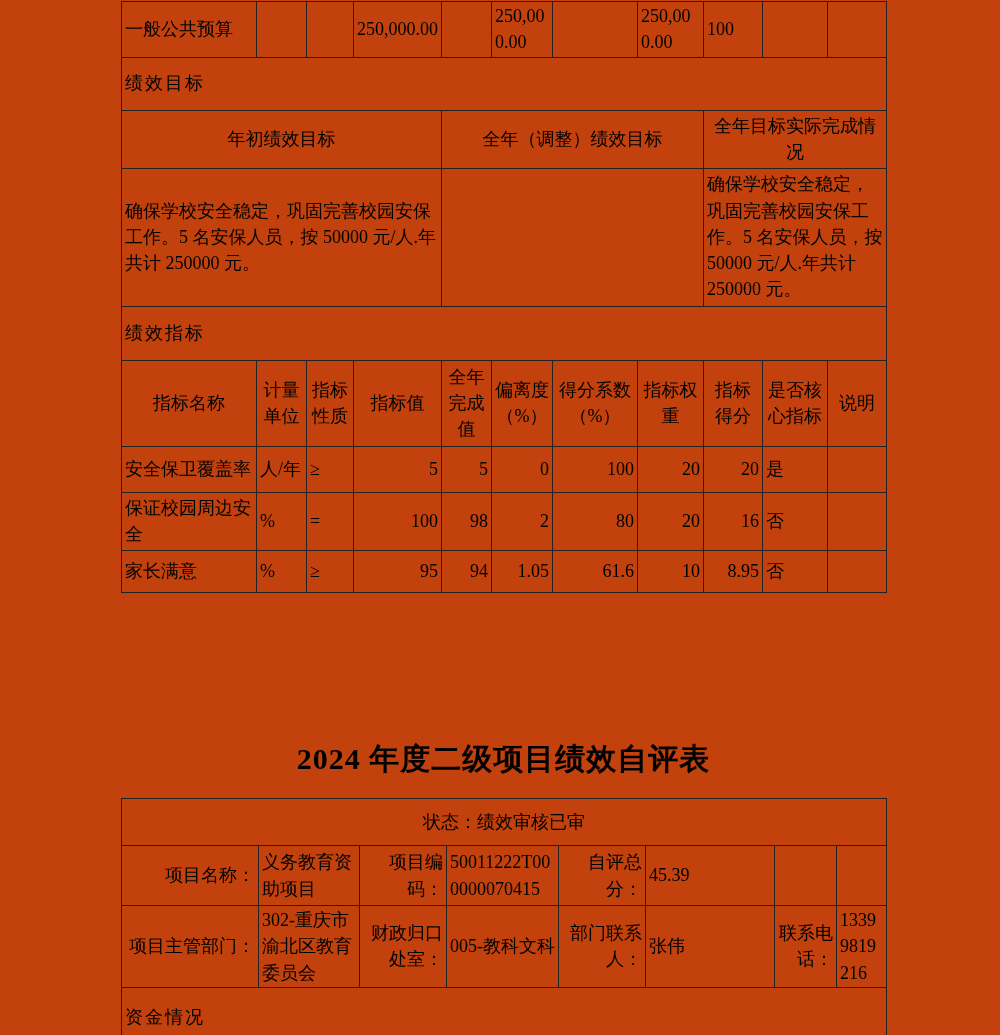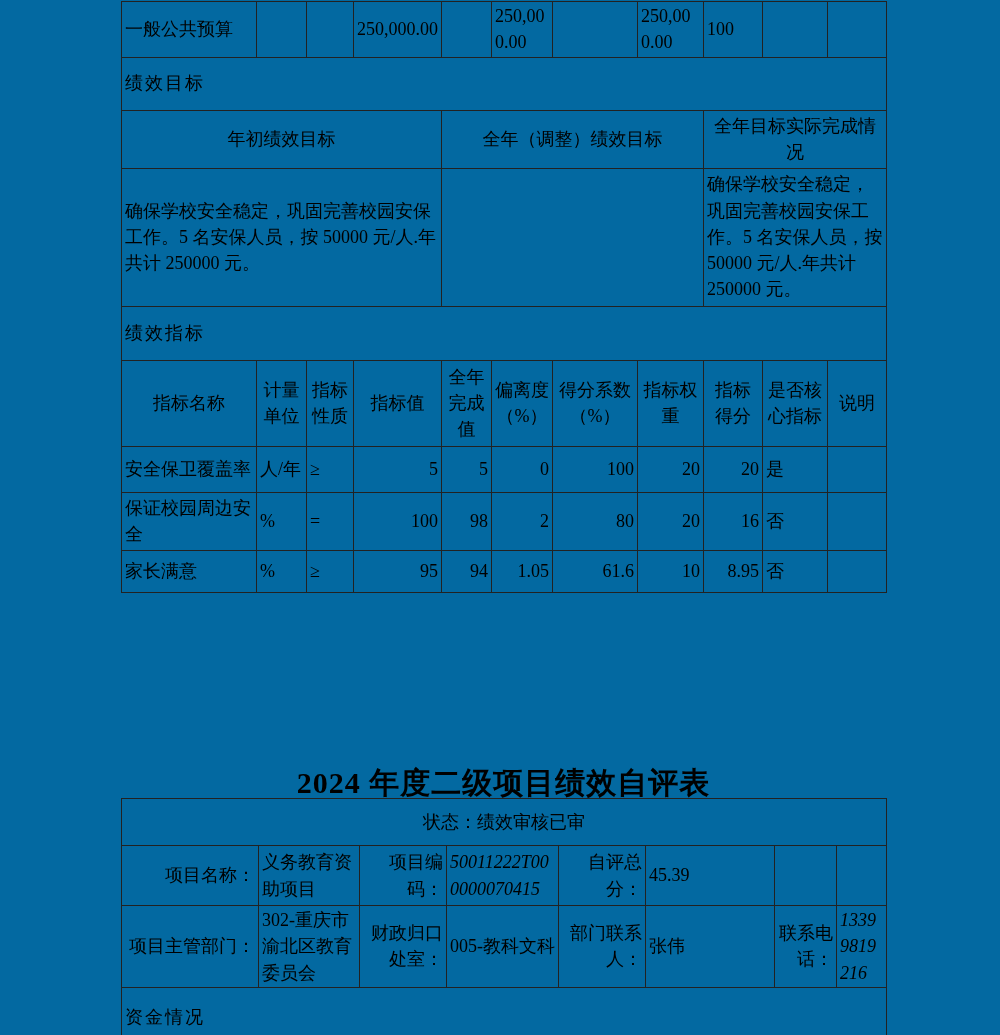--- a/index.html
+++ b/index.html
@@ -1,44 +1,44 @@
 <!DOCTYPE html>
 <html><head>
 <meta charset="utf-8">
 <style>
   html,body { margin:0; padding:0; background:#ffffff; }
   .sheet {
     position:relative; width:1000px; height:1035px; overflow:hidden;
-    background:#0369a1; color:#000;
+    background:#c2410c; color:#000;
     font-family:"Liberation Serif","DejaVu Serif",serif;
   }
   table.grid { border-collapse:collapse; table-layout:fixed; position:absolute; }
   table.grid td {
     border:1px solid #222; font-size:18px; line-height:1.46; color:#000;
     padding:1px 3px; vertical-align:middle; overflow:hidden; word-wrap:break-word;
   }
   .t1 { left:121px; top:1px; width:765px; }
   .t2 { left:121px; top:798px; width:765px; }
   .left   { text-align:left; }
   .num    { text-align:right; padding-right:2px; }
   .top    { vertical-align:top; text-align:left; padding:2px 5px 2px 3px; }
   .wrapnum{ text-align:left; word-break:break-all; }
   .section{ text-align:left; letter-spacing:2px; }
   .hdr    { text-align:center; padding:1px 2px; }
   .status { text-align:center; padding-right:3px; }
   .lab    { text-align:right; padding:1px 6px 1px 2px; }
   .val    { text-align:left; }
-  .code   { word-break:break-all;font-style:italic; }
+  .code   { word-break:break-all; }
   .nob    { border-bottom:none; }
   .rh43{height:43px} .rh53{height:53px} .rh58{height:58px} .rh138{height:138px}
   .rh54{height:54px} .rh86{height:86px} .rh45{height:45px} .rh46{height:46px}
   .rh42{height:42px} .rh48{height:48px} .rh47{height:47px} .rh60{height:60px}
   .rh70{height:70px} .rh59{height:59px}
   .page-title {
-    position:absolute; left:121px; top:764px; width:765px;
+    position:absolute; left:121px; top:740px; width:765px;
     text-align:center; font-size:30px; font-weight:bold; line-height:38px;
     letter-spacing:1px;
   }
 </style>
 </head>
 <body>
 
 <div class="sheet">
 
   <table class="grid t1">

